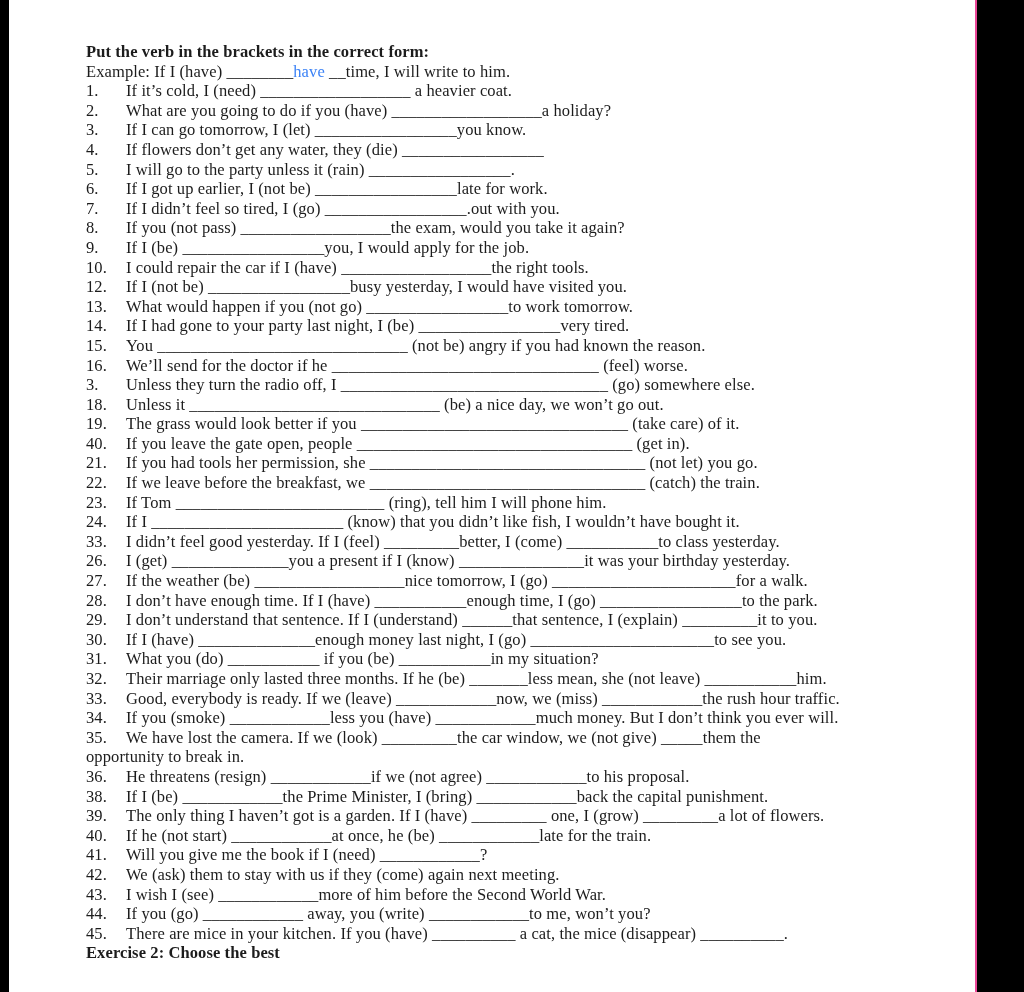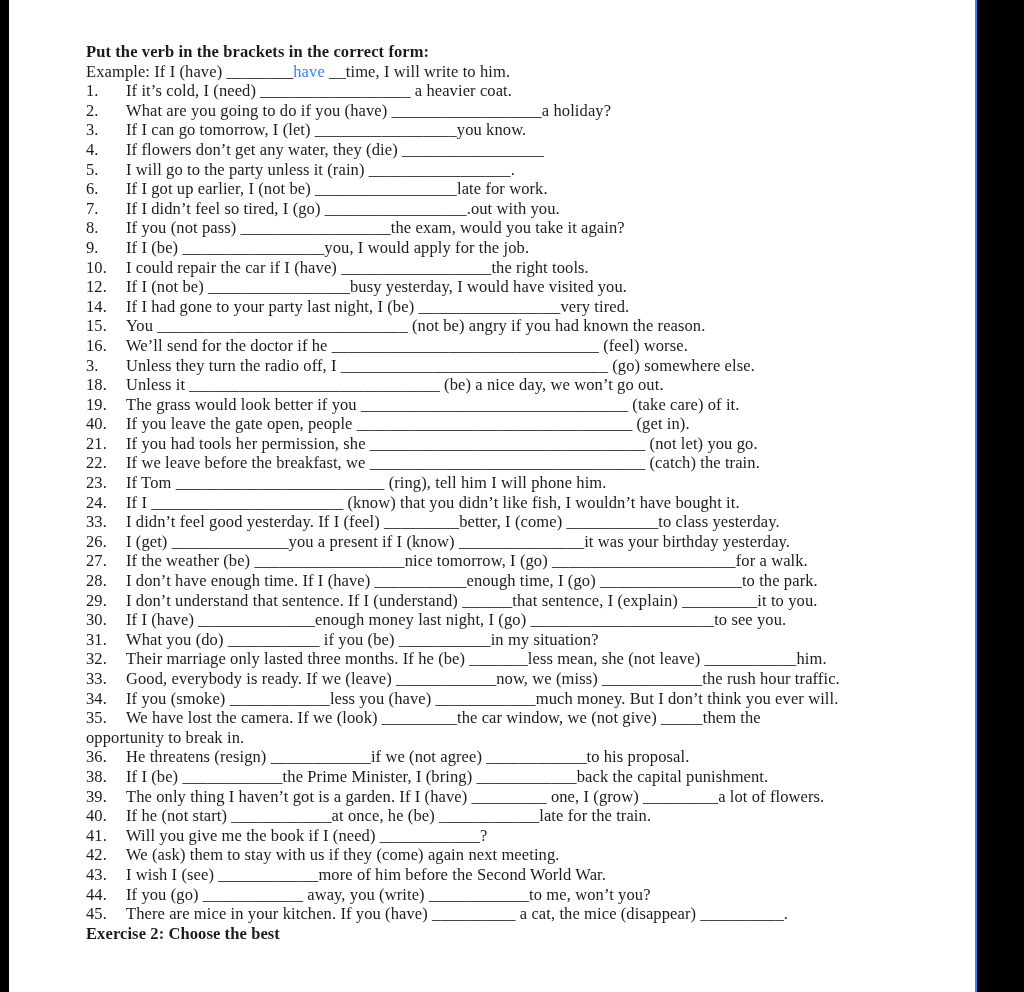--- a/index.html
+++ b/index.html
@@ -8,21 +8,21 @@
     background: #000000;
     font-family: "Liberation Serif", "DejaVu Serif", serif;
     overflow: hidden;
     position: relative;
   }
   .page {
     position: absolute;
     left: 9px; top: 0;
     width: 968px; height: 992px;
     background: #ffffff;
-    border-right: 2px solid #3b82f6;
+    border-right: 2px solid #ec4899;
     overflow: hidden;
   }
   .content {
     padding: 42px 2px 0 77px;
     color: #1c1c1c;
     font-size: 16.5px;
     line-height: 19.6px;
     letter-spacing: 0.1px;
   }
   .heading { font-weight: bold; }
@@ -65,20 +65,21 @@
 
   <div class="item"><span class="num">8.</span><span class="txt">If you (not pass) __________________the exam, would you take it again?</span></div>
 
   <div class="item"><span class="num">9.</span><span class="txt">If I (be) _________________you, I would apply for the job.</span></div>
 
   <div class="item"><span class="num">10.</span><span class="txt">I could repair the car if I (have) __________________the right tools.</span></div>
 
 
   <div class="item"><span class="num">12.</span><span class="txt">If I (not be) _________________busy yesterday, I would have visited you.</span></div>
 
+  <div class="item"><span class="num">13.</span><span class="txt">What would happen if you (not go) _________________to work tomorrow.</span></div>
 
   <div class="item"><span class="num">14.</span><span class="txt">If I had gone to your party last night, I (be) _________________very tired.</span></div>
 
   <div class="item"><span class="num">15.</span><span class="txt">You ______________________________ (not be) angry if you had known the reason.</span></div>
 
   <div class="item"><span class="num">16.</span><span class="txt">We’ll send for the doctor if he ________________________________ (feel) worse.</span></div>
 
   <div class="item"><span class="num">3.</span><span class="txt">Unless they turn the radio off, I ________________________________ (go) somewhere else.</span></div>
 
   <div class="item"><span class="num">18.</span><span class="txt">Unless it ______________________________ (be) a nice day, we won’t go out.</span></div>

